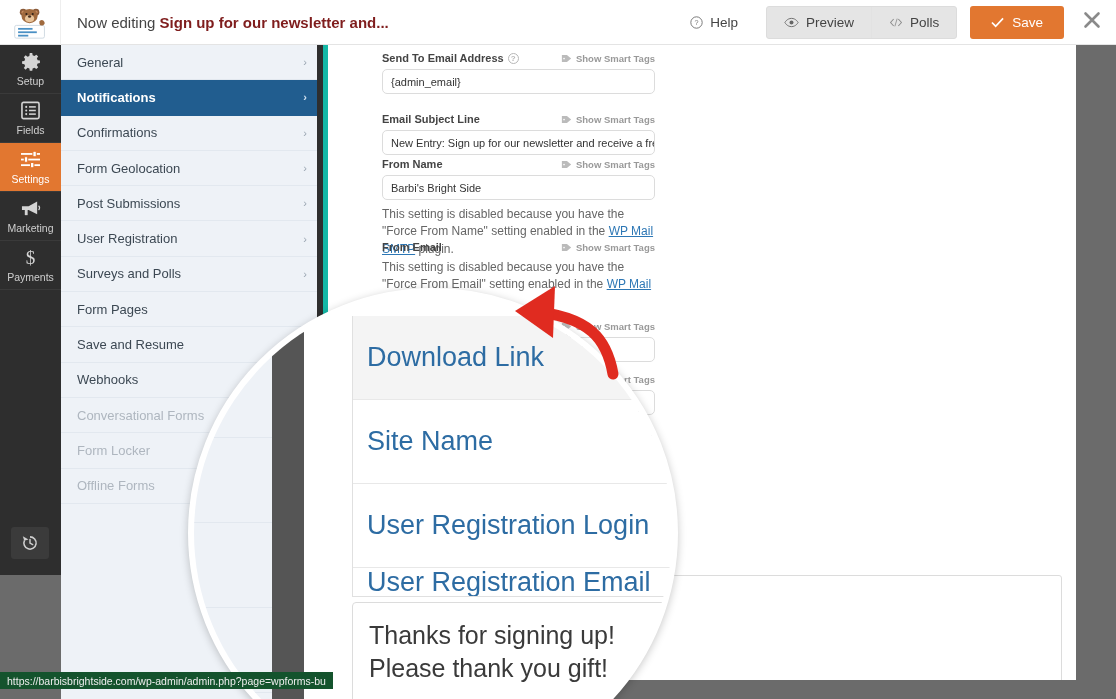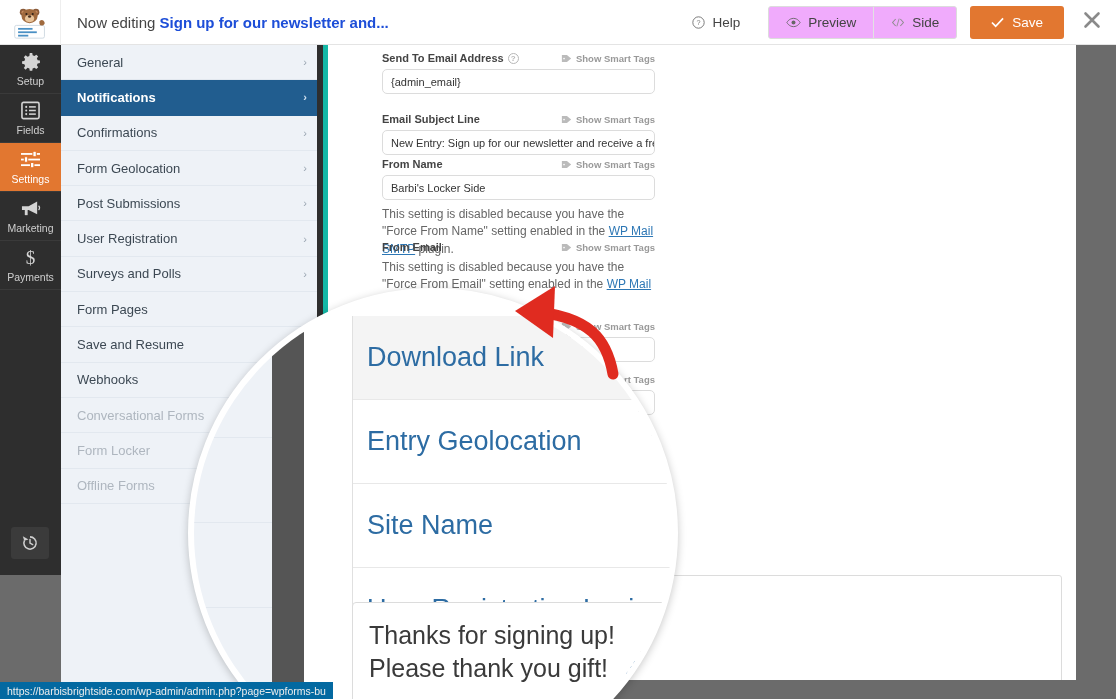--- a/index.html
+++ b/index.html
@@ -19,30 +19,30 @@
     display:flex; align-items:center; z-index: 30;
   }
   #logo-box {
     width:61px; height:45px; display:flex; align-items:center; justify-content:center;
     border-right:1px solid #eeeeee;
   }
   .bear { position:relative; width:34px; height:34px; }
   #header-title {
     margin-left:16px; font-size:15px; color:#444; white-space:nowrap;
   }
-  #header-title b { font-weight:bold; color:#1d4ed8; }
+  #header-title b { font-weight:bold; color:#7f1d1d; }
   #header-right {
     margin-left:auto; display:flex; align-items:center; padding-right:14px; gap:0;
   }
   .hdr-btn {
     display:flex; align-items:center; gap:7px;
     font-size:13.5px; color:#444; cursor:pointer;
   }
   #help-btn { padding: 0 16px 0 0; margin-right: 12px; }
-  #btn-group { display:flex; border:1px solid #dcdcdc; border-radius:3px; overflow:hidden; background:#f0abfc; }
+  #btn-group { display:flex; border:1px solid #dcdcdc; border-radius:3px; overflow:hidden; background:#e5e5e5; }
   #btn-group .hdr-btn { padding:8px 17px; border-right:1px solid #e2e2e2; }
   #btn-group .hdr-btn:last-child { border-right:none; }
   #save-btn {
     margin-left:13px; background:#e27730; color:#fff; border-radius:3px;
     padding:9px 21px; display:flex; align-items:center; gap:8px;
     font-size:13.5px; cursor:pointer;
   }
   #close-btn { margin-left:18px; cursor:pointer; }
 
   
@@ -148,21 +148,21 @@
   #lz-bg-tags1 { position:absolute; left:368px; top:38px; font-size:9.5px; color:#999; display:flex; gap:4px; align-items:center; }
   #lz-bg-in1 { position:absolute; left:348px; top:52px; width:160px; height:25px; border:1px solid #dcdcdc; border-radius:3px; background:#fff; }
   #lz-bg-tags2 { position:absolute; left:400px; top:100px; font-size:9.5px; color:#999; }
   #lz-bg-in2 { position:absolute; left:372px; top:117px; width:140px; height:25px; border:1px solid #dcdcdc; border-radius:3px; background:#fff; }
 
   
   #red-arrow { position:absolute; left:495px; top:278px; z-index:55; pointer-events:none; }
 
   
   #statusbar {
-    position:absolute; left:0; bottom:0; height:17px; background:#0369a1;
+    position:absolute; left:0; bottom:10px; height:17px; background:#14532d;
     color:#eeeeee; font-size:10.5px; display:flex; align-items:center;
     padding:0 7px; z-index:60; white-space:nowrap;
   }
 </style>
 </head>
 <body>
 
 <div id="app">
 
   <div id="header">
@@ -202,21 +202,21 @@
             <circle cx="10" cy="6.5" r="2.6" fill="#666"></circle>
           </svg>
           <span>Preview</span>
         </div>
         <div class="hdr-btn">
           <svg width="14" height="11" viewBox="0 0 18 13">
             <path d="M6 2 L2 6.5 L6 11" fill="none" stroke="#8d8d8d" stroke-width="1.3"></path>
             <path d="M12 2 L16 6.5 L12 11" fill="none" stroke="#8d8d8d" stroke-width="1.3"></path>
             <path d="M10.5 1.5 L7.5 11.5" fill="none" stroke="#8d8d8d" stroke-width="1.1"></path>
           </svg>
-          <span>Side</span>
+          <span>Polls</span>
         </div>
       </div>
       <div id="save-btn">
         <svg width="13" height="11" viewBox="0 0 14 11">
           <path d="M1 5.5 L5 9.5 L13 1" fill="none" stroke="#ffffff" stroke-width="1.8"></path>
         </svg>
         <span>Save</span>
       </div>
       <div id="close-btn">
         <svg width="20" height="20" viewBox="0 0 20 20">
@@ -380,21 +380,21 @@
         <div class="field-row">
           <span class="field-label">From Name</span>
           <span class="smart-tags">
             <svg class="tag-ico" width="11" height="9" viewBox="0 0 13 10">
               <path d="M1 1 L7 1 L12 5 L7 9 L1 9 Z" fill="#bbb"></path>
               <circle cx="3.6" cy="5" r="1" fill="#fff"></circle>
             </svg>
             <span>Show Smart Tags</span>
           </span>
         </div>
-        <div class="field-input">Barbi's Locker Side</div>
+        <div class="field-input">Barbi's Bright Side</div>
         <div class="field-note"><span>This setting is disabled because you have the "Force From Name" setting enabled in the </span><a href="#">WP Mail SMTP</a><span> plugin.</span></div>
       </div>
 
       <div class="field-block" style="top:196px;">
         <div class="field-row">
           <span class="field-label">From Email</span>
           <span class="smart-tags">
             <svg class="tag-ico" width="11" height="9" viewBox="0 0 13 10">
               <path d="M1 1 L7 1 L12 5 L7 9 L1 9 Z" fill="#bbb"></path>
               <circle cx="3.6" cy="5" r="1" fill="#fff"></circle>
@@ -456,23 +456,20 @@
         </svg>
         <span>Show Smart Tags</span>
       </div>
       <div id="lz-bg-in1"></div>
       <div id="lz-bg-tags2">rt Tags</div>
       <div id="lz-bg-in2"></div>
 
       <div id="lz-dropdown">
           <div class="lz-opt hl">
             <span>Download Link</span>
-          </div>
-          <div class="lz-opt">
-            <span>Entry Geolocation</span>
           </div>
           <div class="lz-opt">
             <span>Site Name</span>
           </div>
           <div class="lz-opt">
             <span>User Registration Login</span>
           </div>
           <div class="lz-opt cut">
             <span>User Registration Email</span>
           </div>

